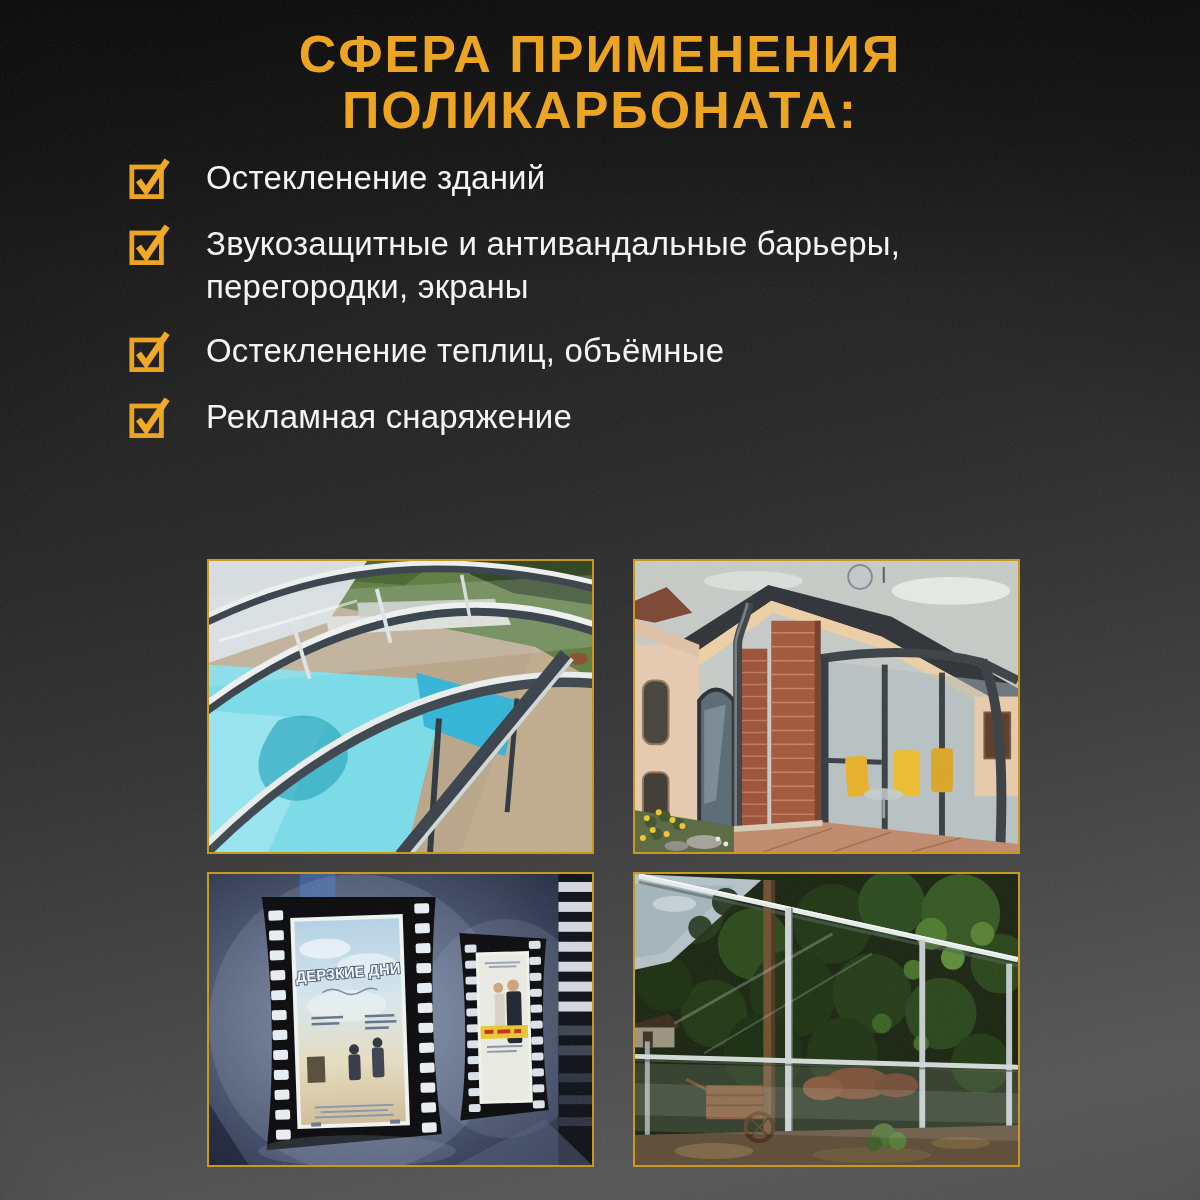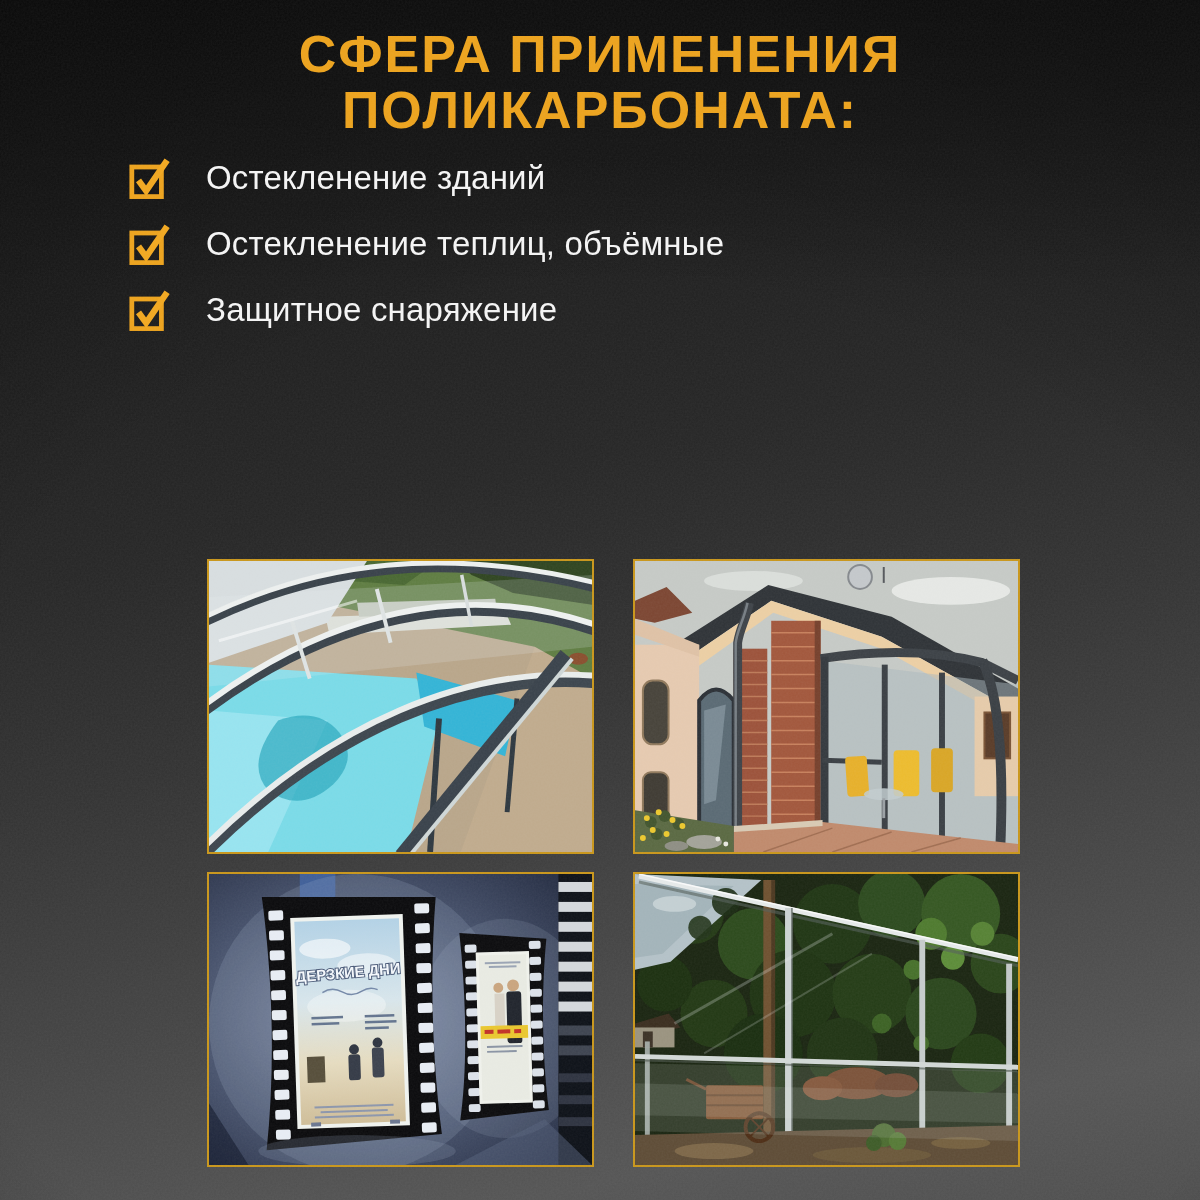--- a/index.html
+++ b/index.html
@@ -61,28 +61,35 @@
         <rect x="4" y="13" width="31" height="31" fill="none" stroke="#EDA31C" stroke-width="5"></rect>
         <path d="M11 27 L19 38 L41 6" fill="none" stroke="#F2A81F" stroke-width="6.5"></path>
       </svg>
       <span class="lbl">Остекленение зданий</span>
     </li>
     <li>
       <svg class="cbx" viewBox="0 0 44 48">
         <rect x="4" y="13" width="31" height="31" fill="none" stroke="#EDA31C" stroke-width="5"></rect>
         <path d="M11 27 L19 38 L41 6" fill="none" stroke="#F2A81F" stroke-width="6.5"></path>
       </svg>
+      <span class="lbl">Звукозащитные и антивандальные барьеры, перегородки, экраны</span>
+    </li>
+    <li>
+      <svg class="cbx" viewBox="0 0 44 48">
+        <rect x="4" y="13" width="31" height="31" fill="none" stroke="#EDA31C" stroke-width="5"></rect>
+        <path d="M11 27 L19 38 L41 6" fill="none" stroke="#F2A81F" stroke-width="6.5"></path>
+      </svg>
       <span class="lbl">Остекленение теплиц, объёмные</span>
     </li>
     <li>
       <svg class="cbx" viewBox="0 0 44 48">
         <rect x="4" y="13" width="31" height="31" fill="none" stroke="#EDA31C" stroke-width="5"></rect>
         <path d="M11 27 L19 38 L41 6" fill="none" stroke="#F2A81F" stroke-width="6.5"></path>
       </svg>
-      <span class="lbl">Защитное снаряжение</span>
+      <span class="lbl">Рекламная снаряжение</span>
     </li>
   </ul>
 
   <figure class="photo" id="photo-pool">
     <svg viewBox="0 0 388 292" preserveAspectRatio="none">
       <rect width="388" height="292" fill="#b9a68a"></rect>
       <polygon points="330,86 388,112 388,292 300,292 255,292" fill="#c0ab8d"></polygon>
       <polygon points="96,0 388,0 388,118 330,86 200,60 120,44" fill="#5f7d42"></polygon>
       <polygon points="250,0 388,0 388,44 308,32 266,14" fill="#2f4520"></polygon>
       <polygon points="140,0 232,0 198,24 142,20" fill="#496832"></polygon>

